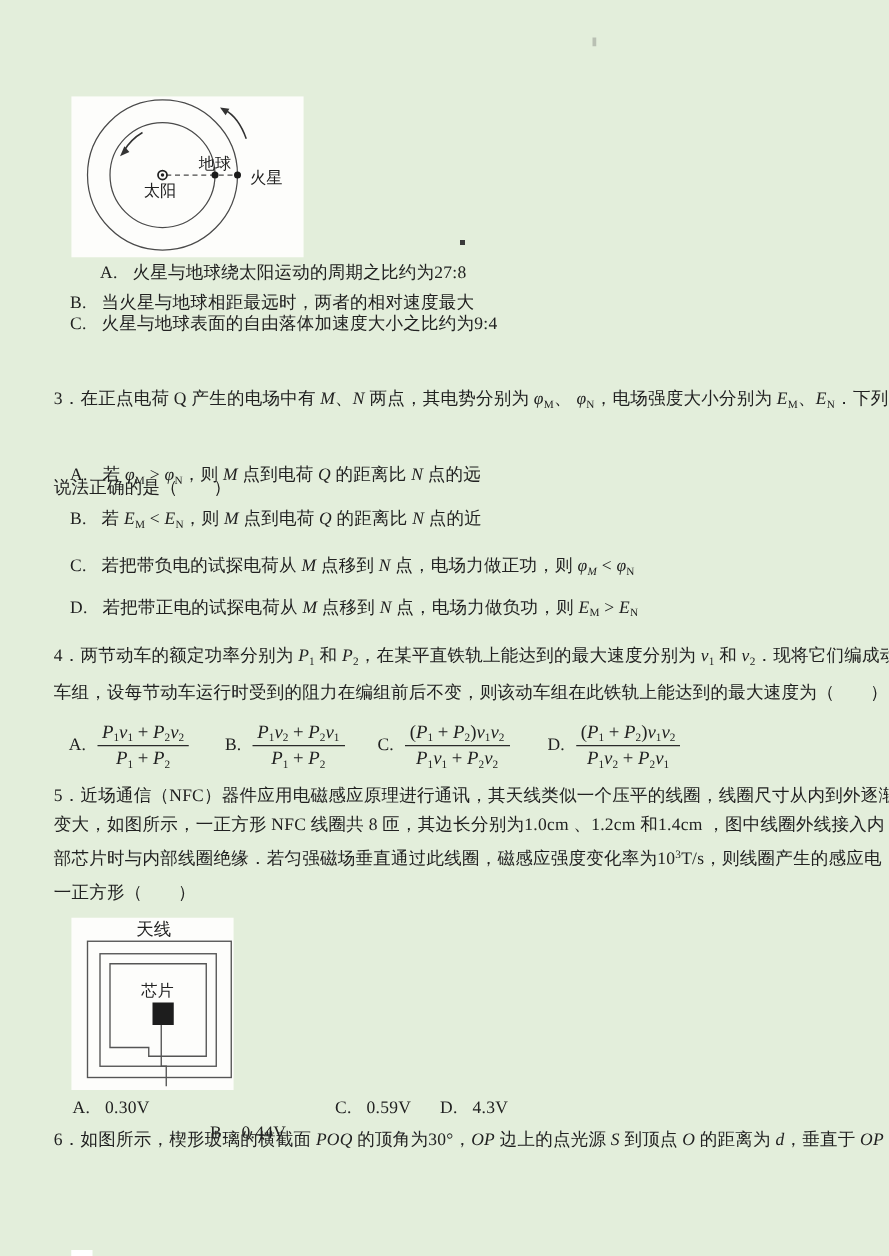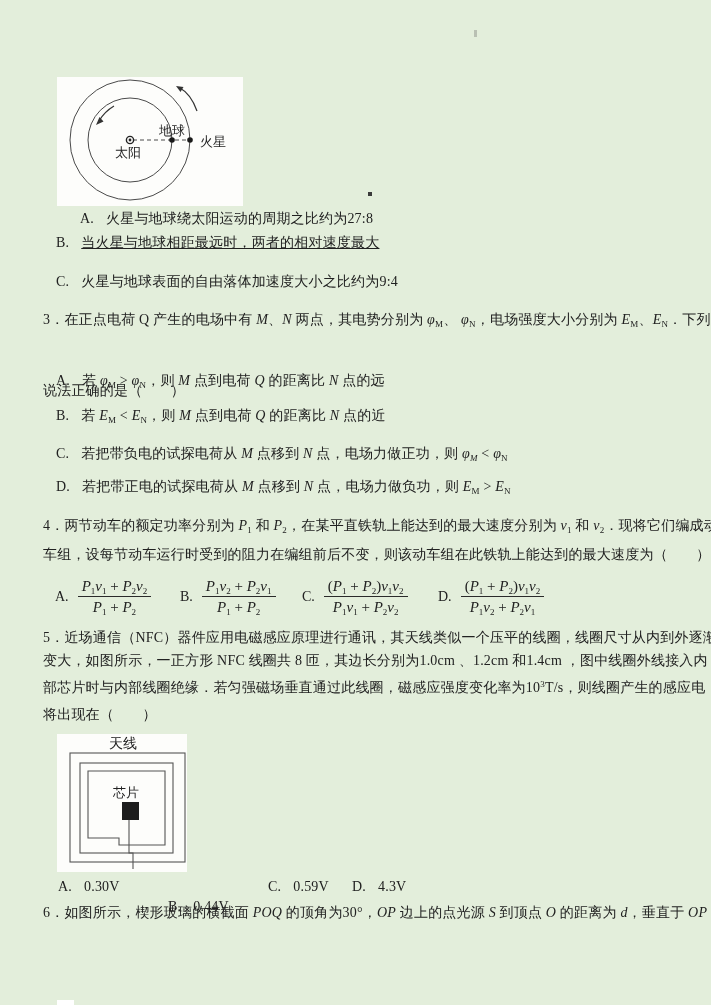--- a/index.html
+++ b/index.html
@@ -46,24 +46,24 @@
     <path d="M140,34 Q134,17 123,11" fill="none" stroke="#333" stroke-width="1.2"></path>
     <polygon points="119,9 126.5,9.9 123.5,15.1" fill="#333"></polygon>
     <text x="58" y="80" font-size="13">太阳</text>
     <text x="102" y="58" font-size="13">地球</text>
     <text x="143" y="69" font-size="13">火星</text>
   </svg>
 
   <div class="opt" style="left:56px;top:210px;margin-left:24px;">
     <span class="olabel">A.</span><span>火星与地球绕太阳运动的周期之比约为27:8</span>
   </div>
-  <div class="opt" style="left:56px;top:234px;text-decoration:underline;">
+  <div class="opt" style="left:56px;top:234px;">
     <span class="olabel">B.</span><span>当火星与地球相距最远时，两者的相对速度最大</span>
   </div>
-  <div class="opt" style="left:56px;top:273px;text-align:center;">
+  <div class="opt" style="left:56px;top:251px;text-align:center;">
     <span class="olabel">C.</span><span>火星与地球表面的自由落体加速度大小之比约为9:4</span>
   </div>
 
   <div class="line" style="left:43px;top:311px;">3．在正点电荷 Q 产生的电场中有 <i>M</i>、<i>N</i> 两点，其电势分别为 <i>φ</i><sub>M</sub>、 <i>φ</i><sub>N</sub>，电场强度大小分别为 <i>E</i><sub>M</sub>、<i>E</i><sub>N</sub>．下列</div>
   <div class="line" style="left:43px;top:350px;margin-top:32px;">说法正确的是（　　）</div>
   <div class="opt" style="left:56px;top:372px;">
     <span class="olabel">A.</span><span>若 <i>φ</i><sub>M</sub> &gt; <i>φ</i><sub>N</sub>，则 <i>M</i> 点到电荷 <i>Q</i> 的距离比 <i>N</i> 点的远</span>
   </div>
   <div class="opt" style="left:56px;top:407px;">
     <span class="olabel">B.</span><span>若 <i>E</i><sub>M</sub> &lt; <i>E</i><sub>N</sub>，则 <i>M</i> 点到电荷 <i>Q</i> 的距离比 <i>N</i> 点的近</span>
@@ -103,21 +103,21 @@
     <span class="olabel">D.</span>
     <span class="frac">
       <span class="num">(<i>P</i><sub>1</sub> + <i>P</i><sub>2</sub>)<i>v</i><sub>1</sub><i>v</i><sub>2</sub></span>
       <span class="den"><i>P</i><sub>1</sub><i>v</i><sub>2</sub> + <i>P</i><sub>2</sub><i>v</i><sub>1</sub></span>
     </span>
   </div>
 
   <div class="line" style="left:43px;top:629px;">5．近场通信（NFC）器件应用电磁感应原理进行通讯，其天线类似一个压平的线圈，线圈尺寸从内到外逐渐</div>
   <div class="line" style="left:43px;top:652px;">变大，如图所示，一正方形 NFC 线圈共 8 匝，其边长分别为1.0cm 、1.2cm 和1.4cm ，图中线圈外线接入内</div>
   <div class="line" style="left:43px;top:679px;text-align:right;">部芯片时与内部线圈绝缘．若匀强磁场垂直通过此线圈，磁感应强度变化率为10<sup>3</sup>T/s，则线圈产生的感应电</div>
-  <div class="line" style="left:43px;top:706px;">将出现在（　　）</div>
+  <div class="line" style="left:43px;top:706px;">一正方形（　　）</div>
 
   <svg class="figbox" style="left:57px;top:734px;" width="130" height="138" viewBox="0 0 130 138">
     <rect x="0" y="0" width="130" height="138" fill="#fdfdfb"></rect>
     <text x="52" y="14" font-size="14">天线</text>
     <rect x="13" y="19" width="115" height="109" fill="none" stroke="#555" stroke-width="1.1"></rect>
     <rect x="23" y="29" width="93" height="90" fill="none" stroke="#555" stroke-width="1.1"></rect>
     <path d="M31,104 L31,37 L108,37 L108,111 L62,111 L62,104 Z" fill="none" stroke="#555" stroke-width="1.1"></path>
     <text x="56" y="63" font-size="13">芯片</text>
     <rect x="65" y="68" width="17" height="18" fill="#1d1d1d"></rect>
     <path d="M72,86 L72,119 L76,119 L76,128 L76,135" fill="none" stroke="#555" stroke-width="1.1"></path>

